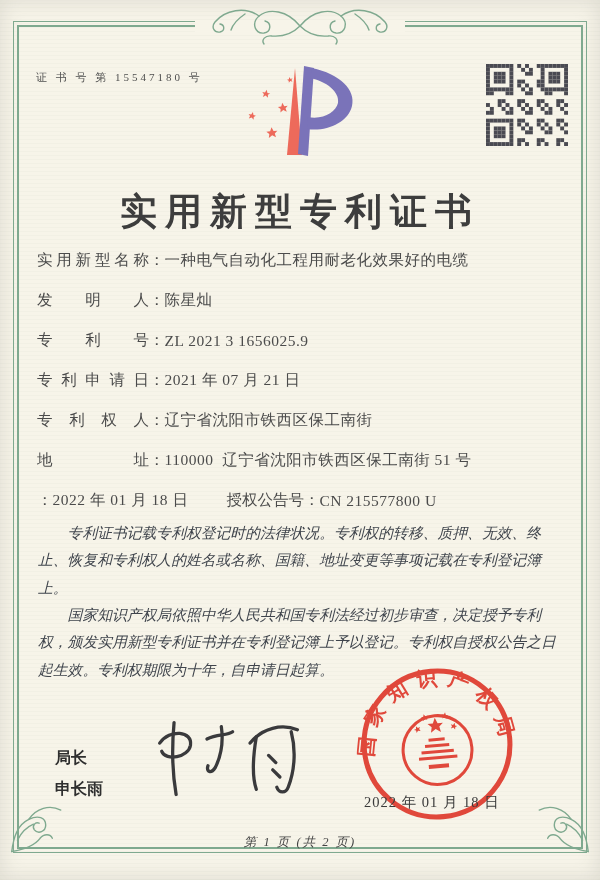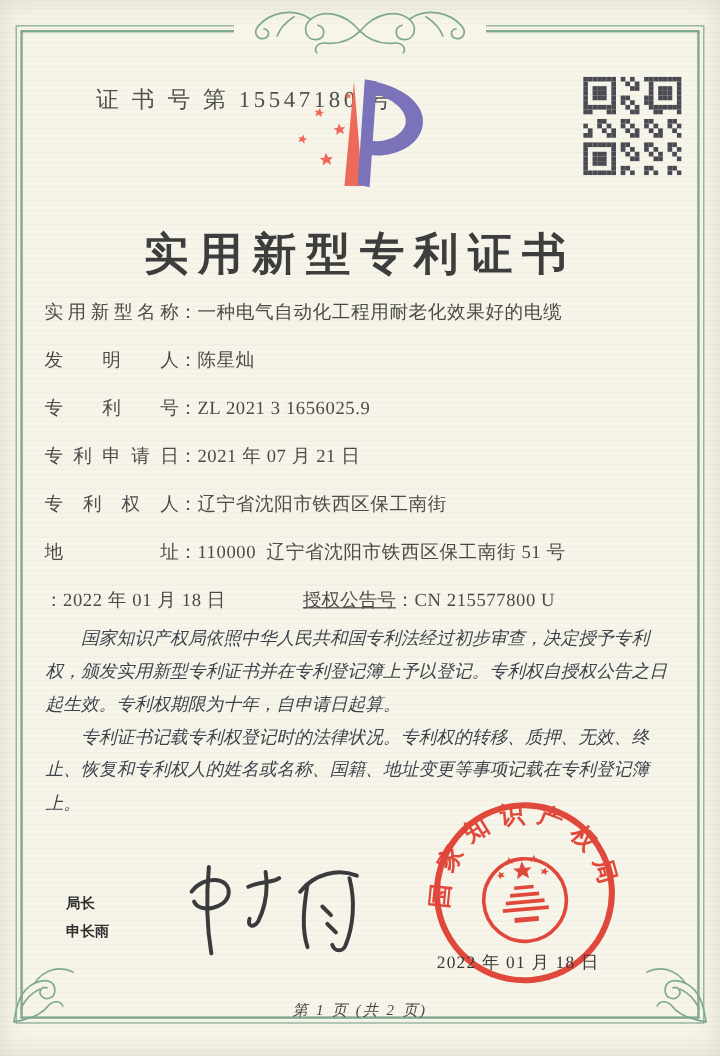--- a/index.html
+++ b/index.html
@@ -29,48 +29,48 @@
     border:1px solid var(--border-green);
   }
   .frame-inner{
     position:absolute;inset:3px;
     border:2px solid var(--border-green);
   }
   .svg-abs{position:absolute;}
   
   .cert-no{
     position:absolute;left:36px;top:70px;
-    font-size:19px;letter-spacing:3px;color:#4f4f4f;white-space:pre;margin-left:44px;
+    font-size:11px;letter-spacing:3px;color:#4f4f4f;white-space:pre;
   }
   
   .title{
     position:absolute;left:0;right:0;top:187px;
     text-align:center;font-size:37px;font-weight:600;
     letter-spacing:8px;color:#3d3d3d;
   }
   
   .fields{position:absolute;left:37px;top:252px;right:26px;font-size:15.5px;color:var(--ink);}
   .frow{display:flex;align-items:center;height:17px;margin-bottom:23px;white-space:pre;}
   .flabel{
     display:inline-block;width:112px;
     text-align:justify;text-align-last:justify;
   }
   .fvalue{letter-spacing:.5px;}
-  .grant-no-label{margin-left:64px;text-decoration:underline;}
+  .grant-no-label{margin-left:38px;}
   
   .body-text{
     position:absolute;left:38px;right:36px;top:520px;
     font-size:14.8px;line-height:1.85;color:#3f444c;
     font-style:italic;
   }
   .body-text p{margin:0;text-indent:2em;}
   
   .signer{
     position:absolute;left:55px;top:742px;
-    font-size:12px;font-weight:600;color:#2f2f2f;line-height:1.95;
+    font-size:16px;font-weight:600;color:#2f2f2f;line-height:1.95;
   }
   .signature{position:absolute;left:135px;top:713px;}
   
   .seal{position:absolute;left:356px;top:663px;transform:rotate(-5deg);opacity:.92;}
   .seal-date{
     position:absolute;left:364px;top:793px;z-index:3;
     font-size:14.5px;color:#3a3a3a;white-space:pre;letter-spacing:1px;
   }
   
   .footer{
@@ -353,22 +353,22 @@
     <div class="frow">
       <span class="flabel">地址</span><span>：</span><span class="fvalue">110000  辽宁省沈阳市铁西区保工南街 51 号</span>
     </div>
     <div class="frow">
       <span>：</span><span class="fvalue">2022 年 01 月 18 日</span>
       <span class="grant-no-label">授权公告号</span><span>：</span><span class="fvalue">CN 215577800 U</span>
     </div>
   </div>
 
   <div class="body-text">
+    <p>专利证书记载专利权登记时的法律状况。专利权的转移、质押、无效、终止、恢复和专利权人的姓名或名称、国籍、地址变更等事项记载在专利登记簿上。</p>
     <p>国家知识产权局依照中华人民共和国专利法经过初步审查，决定授予专利权，颁发实用新型专利证书并在专利登记簿上予以登记。专利权自授权公告之日起生效。专利权期限为十年，自申请日起算。</p>
-    <p>专利证书记载专利权登记时的法律状况。专利权的转移、质押、无效、终止、恢复和专利权人的姓名或名称、国籍、地址变更等事项记载在专利登记簿上。</p>
   </div>
 
   <div class="signer">
     <div>局长</div>
     <div>申长雨</div>
   </div>
 
   <svg class="signature" width="185" height="90" viewBox="0 0 180 85">
     <g fill="none" stroke="#26262a" stroke-width="3.2" stroke-linecap="round" opacity="0.9">
       <path d="M38,8 C36,30 36,55 40,78"></path>

